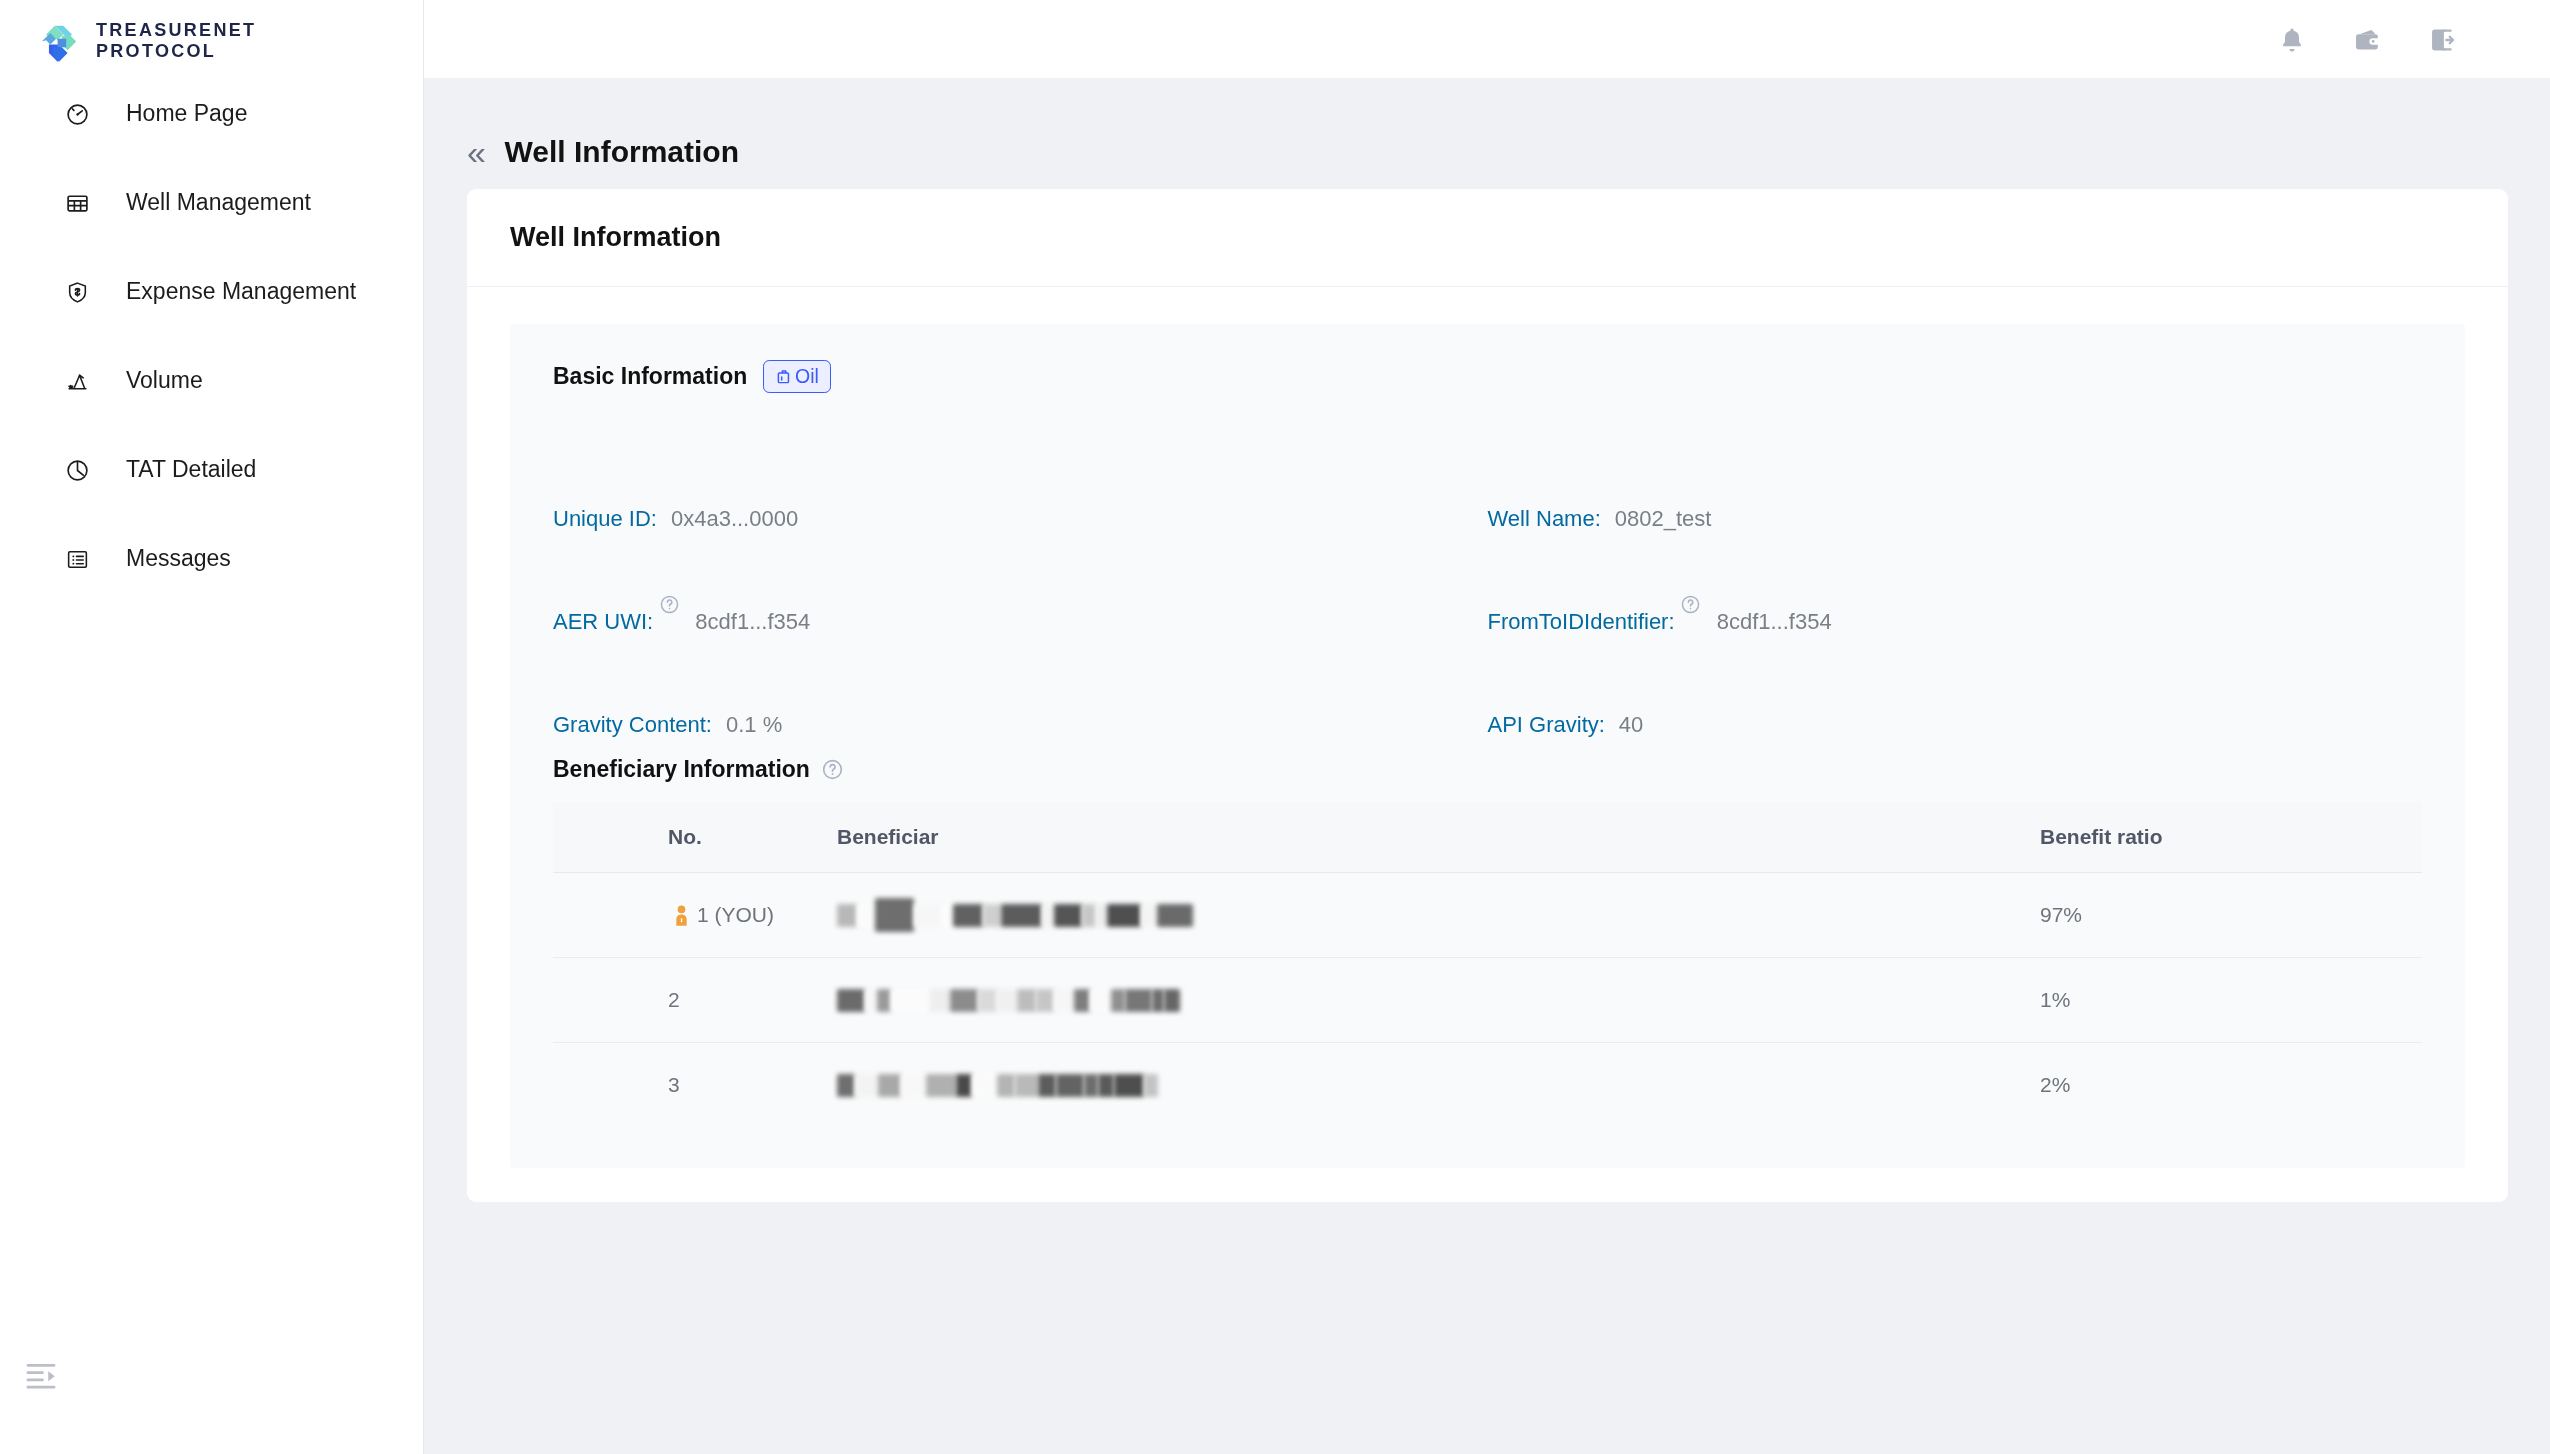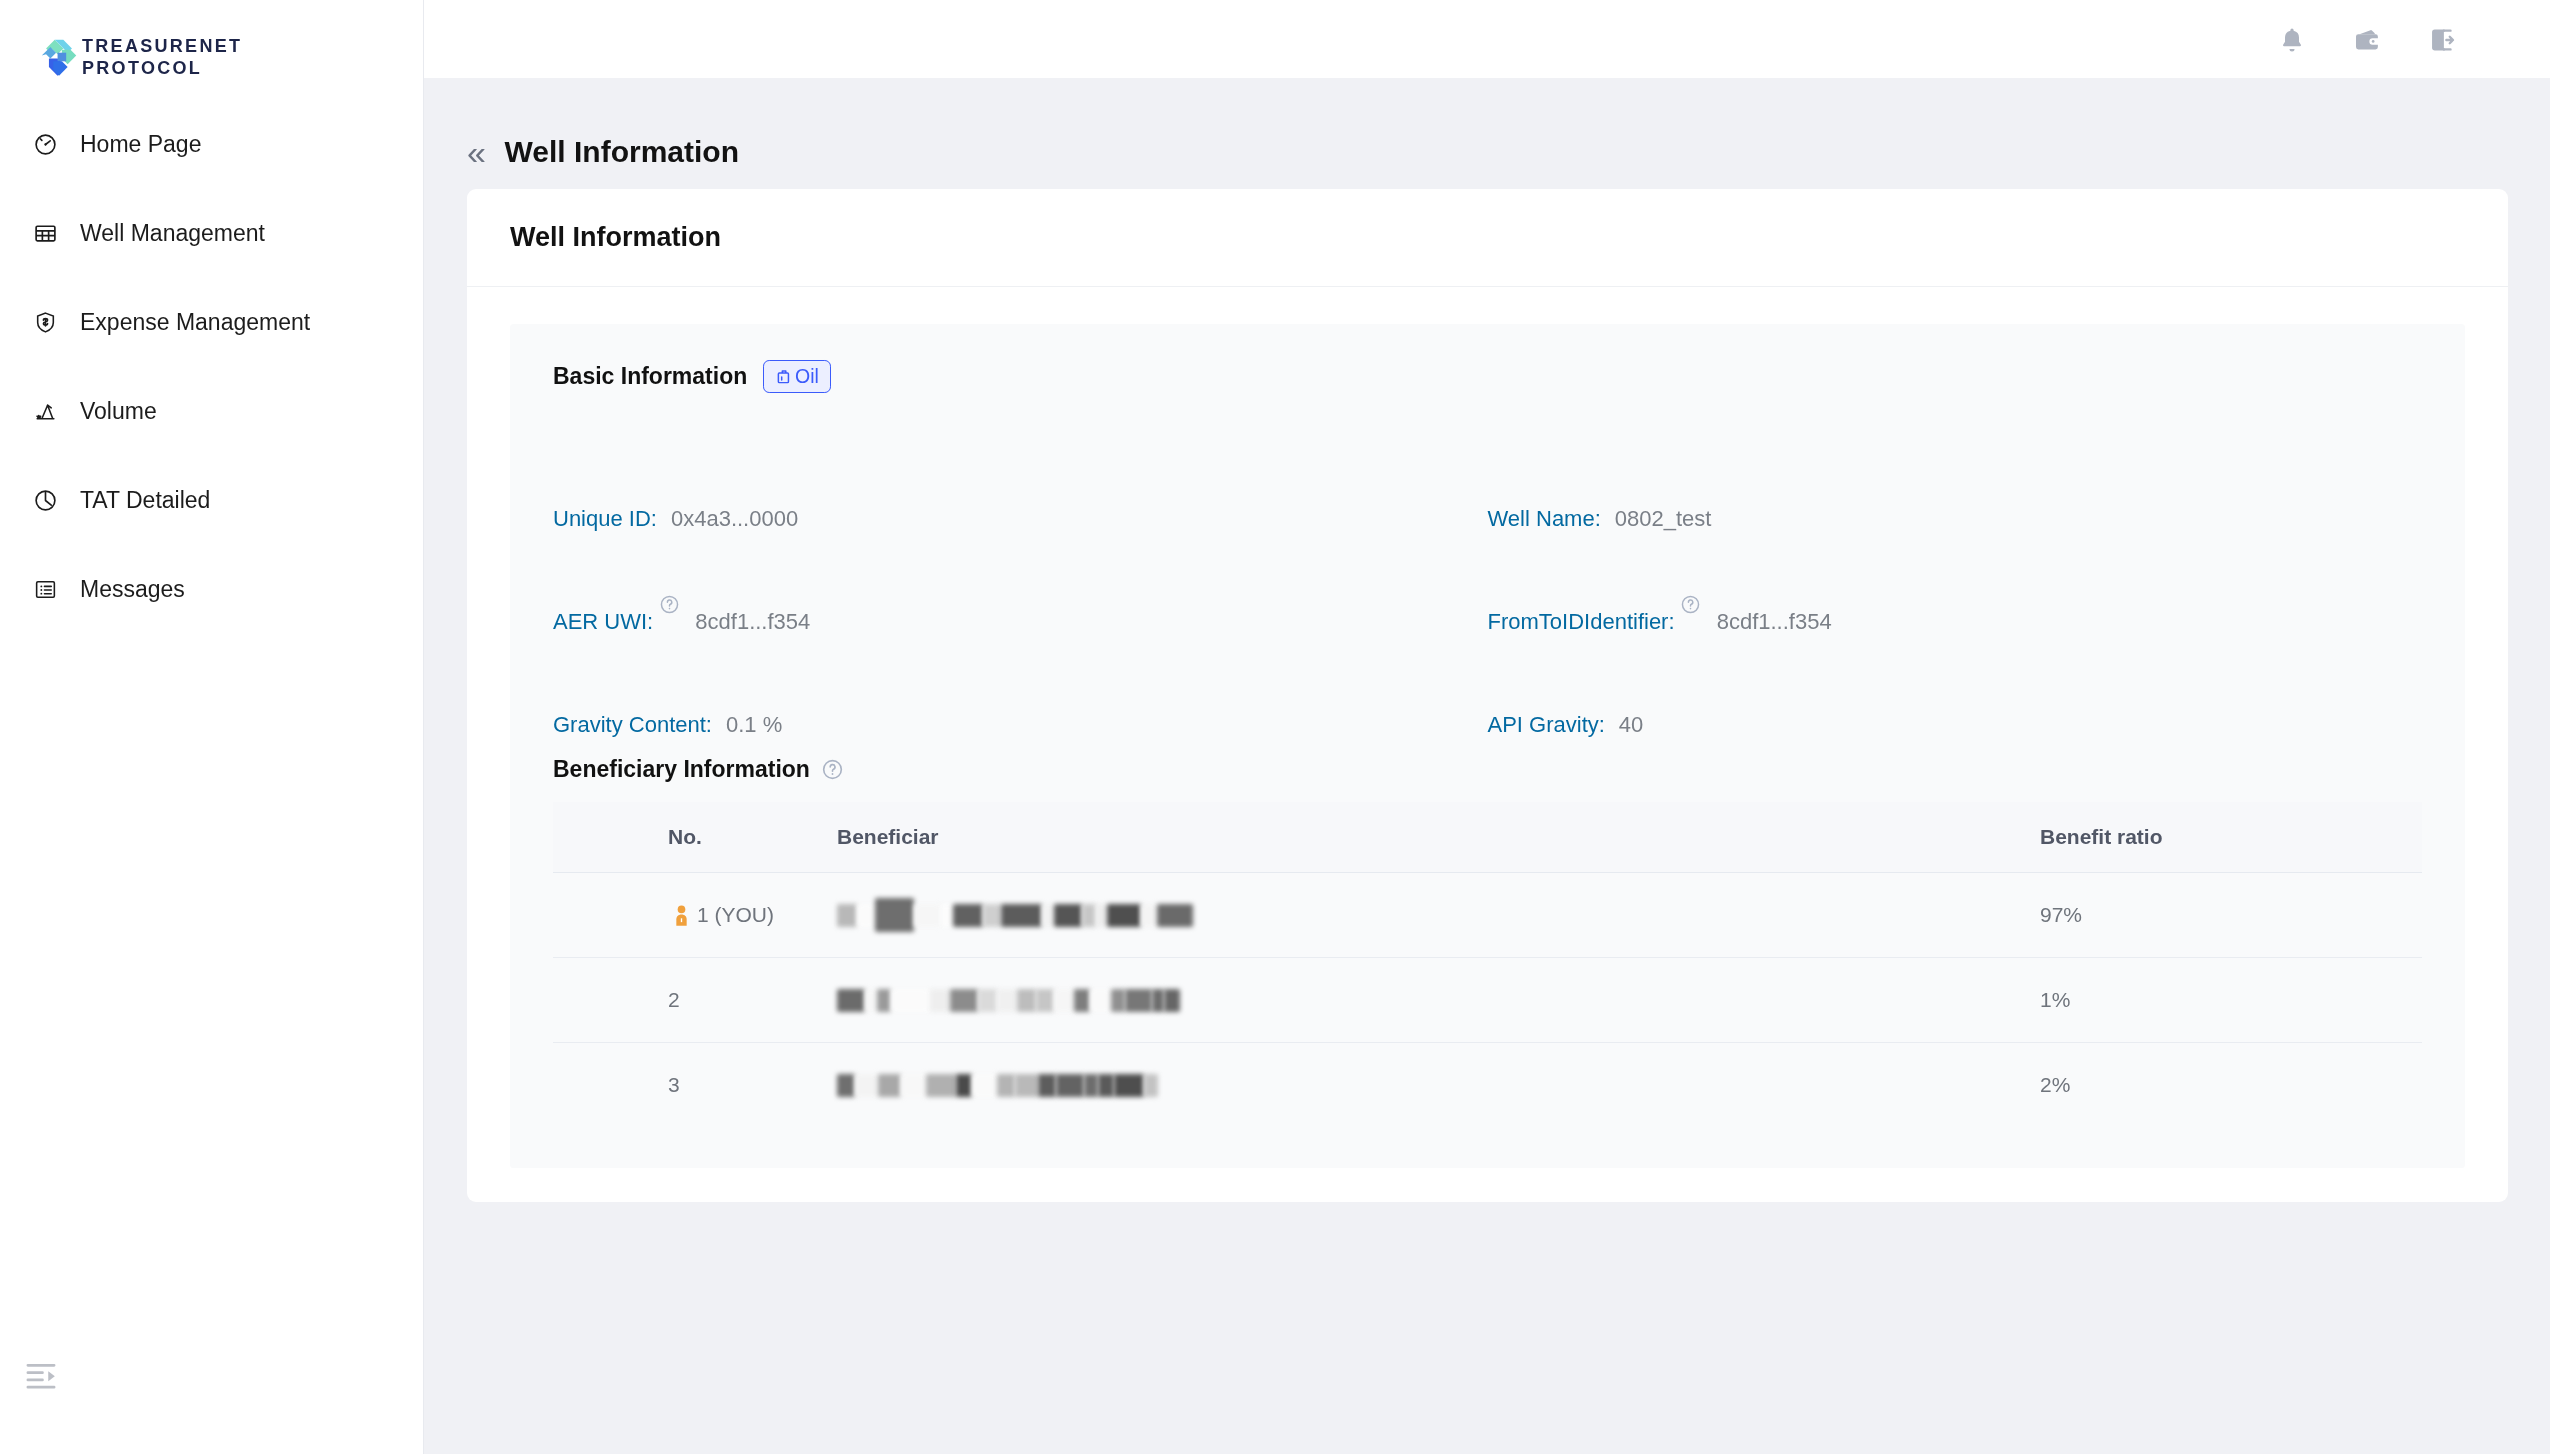--- a/index.html
+++ b/index.html
@@ -13,44 +13,46 @@
 
   
   .sidebar {
     width: 424px; height: 1455px;
     background: #ffffff;
     border-right: 0.9px solid #e8eaef;
     position: relative;
     flex: 0 0 424px;
   }
   .brand {
-    display: flex; align-items: flex-end;
+    display: flex; align-items: flex-start;
     padding: 19.5px 0 0 36px;
     height: 80px;
+    gap: 14px;
   }
   .brand-logo { width: 46px; height: 46px; flex: 0 0 46px; }
   .brand-text {
     display: flex; flex-direction: column;
     justify-content: center;
     line-height: 1.22;
   }
   .brand-line {
     font-size: 18px;
     letter-spacing: 2.3px;
     font-weight: 700;
     color: #1d2549;
   }
   .nav { margin-top: 19.5px; }
   .nav-item {
-    display: flex; align-items: center;
-    gap: 20px;
+    display: flex; align-items: flex-start;
+    gap: 34px;
     height: 89px;
     padding-left: 30px;
     cursor: pointer;
     color: #1c1c1c;
+    margin-left: 32px;
   }
   .nav-icon {
     width: 30px; height: 30px;
     flex: 0 0 30px;
     display: flex; align-items: center; justify-content: center;
     color: #1c1c1c;
   }
   .nav-label { font-size: 23px; color: #1c1c1c; }
 
   .sidebar-toggle {

